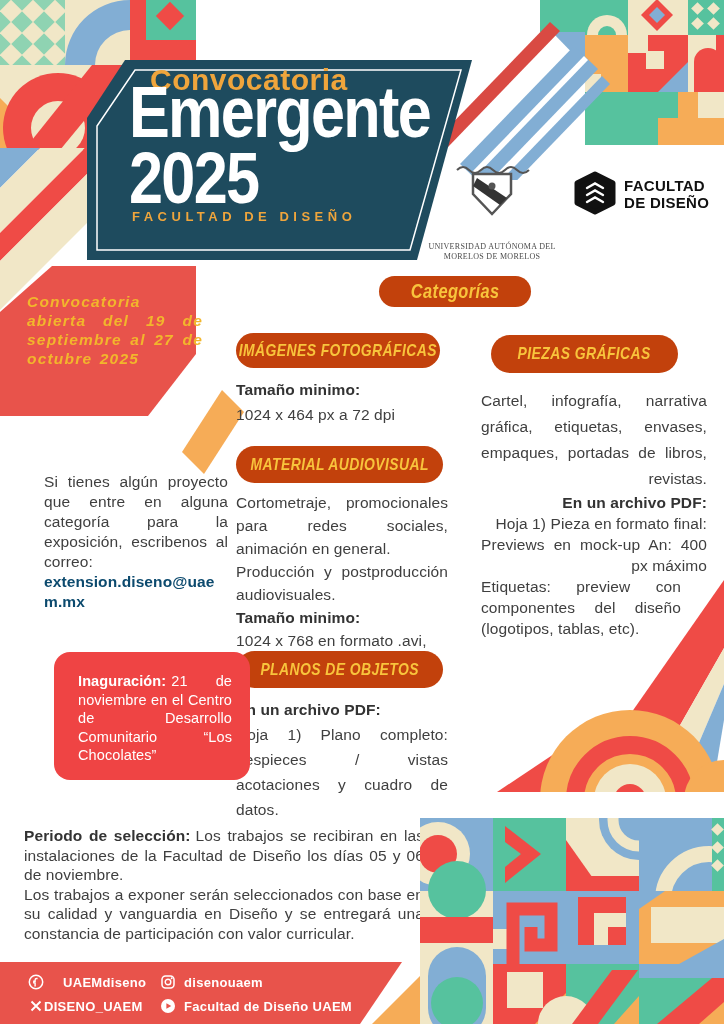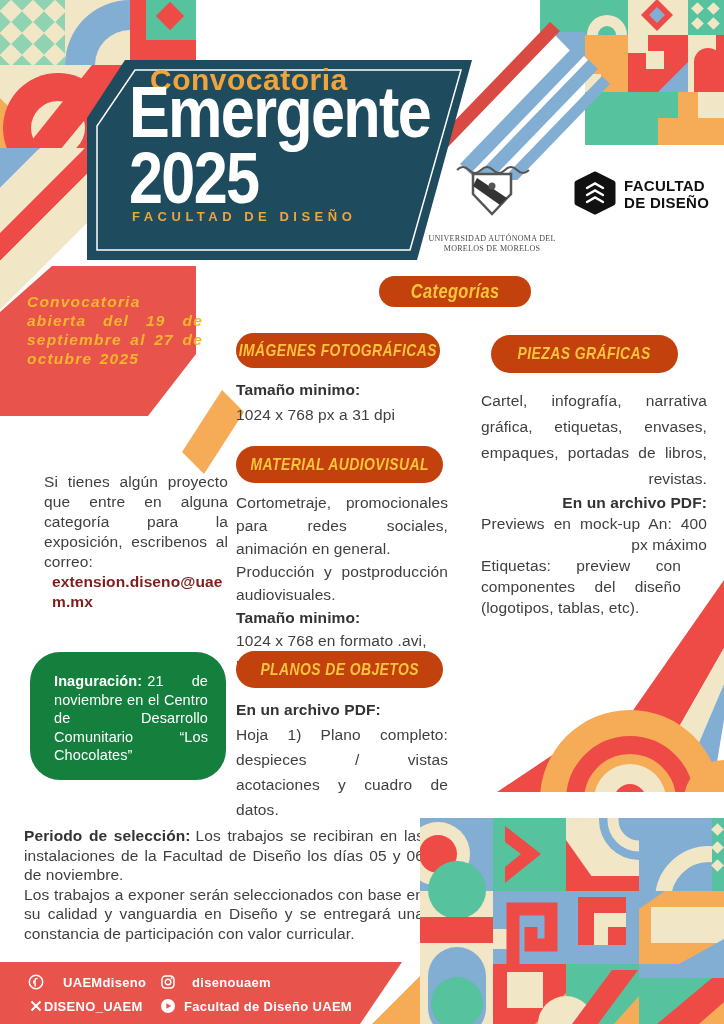--- a/index.html
+++ b/index.html
@@ -13,25 +13,25 @@
   .b{font-weight:700;color:#333;}
   .justify{text-align:justify;}
   .jr{text-align:justify;text-align-last:right;}
   .right{text-align:right;}
   .banner-kicker{font-weight:700;color:#EFA53C;font-size:30px;text-align:left;letter-spacing:.5px;}
   .banner-title{color:#fff;font-weight:700;font-size:72px;line-height:1;transform:scaleX(.85);
                 transform-origin:left top;letter-spacing:-2px;white-space:nowrap;}
   .banner-sub{color:#EFA53C;font-weight:700;font-size:13px;letter-spacing:4.5px;white-space:nowrap;}
   .blob-text{font-style:italic;font-weight:700;color:#F2B62C;font-size:15.5px;line-height:19px;
              letter-spacing:1.2px;word-spacing:2px;text-align:justify;}
-  .teal-box{background:#15803d;border-radius:30px;color:#fff;}
+  .teal-box{background:#ef4444;border-radius:16px;color:#fff;margin-left:24px;}
   .teal-box .b{color:#fff;}
   .footer-label{color:#fff;font-size:13px;font-weight:600;letter-spacing:.3px;white-space:nowrap;}
   .lbl{margin-right:5px;}
-  .email{font-weight:700;color:#7f1d1d;overflow-wrap:anywhere;margin-left:8px;}
+  .email{font-weight:700;color:#0c4a6e;overflow-wrap:anywhere;}
 </style>
 </head>
 <body>
 
 <div id="poster">
 
   <svg class="abs" style="left:0;top:0" width="196" height="150">
     <rect x="0" y="0" width="65" height="65" fill="#8FD3B2"></rect>
     <g fill="#F1E7C7">
       <rect x="3" y="3" width="16" height="16" transform="rotate(45 11 11)"></rect>
@@ -114,21 +114,21 @@
   <div class="abs banner-sub" style="left:132px;top:209px">FACULTAD DE DISEÑO</div>
 
   <svg class="abs" style="left:447px;top:162px" width="90" height="62">
     <g stroke="#555" fill="none" stroke-width="2">
       <path d="M10,8 q6,-6 12,0 q6,6 12,0 q6,-6 12,0 q6,6 12,0 q6,-6 12,0 q6,6 12,0"></path>
     </g>
     <path d="M26,12 h38 v20 l-19,20 l-19,-20 z" fill="#fff" stroke="#555" stroke-width="2.5"></path>
     <polygon points="30,16 60,36 53,43 26,24" fill="#333"></polygon>
     <circle cx="45" cy="24" r="3.5" fill="#555"></circle>
   </svg>
-  <div class="abs" style="left:417px;top:234px;width:150px;text-align:center;font-family:'Liberation Serif',serif;
+  <div class="abs" style="left:417px;top:242px;width:150px;text-align:center;font-family:'Liberation Serif',serif;
               font-size:8px;color:#4a4a4a;line-height:1.25;letter-spacing:.3px">
     <div>UNIVERSIDAD AUTÓNOMA DEL</div>
     <div>MORELOS DE MORELOS</div>
   </div>
   <svg class="abs" style="left:573px;top:171px" width="44" height="44">
     <polygon points="22,3 40,12 40,32 22,41 4,32 4,12" fill="#111" stroke="#111" stroke-width="5" stroke-linejoin="round"></polygon>
     <g stroke="#fff" stroke-width="2.4" fill="none" stroke-linecap="round">
       <path d="M14,17 L22,12.5 L30,17"></path>
       <path d="M14,24 L22,19.5 L30,24"></path>
       <path d="M14,31 L22,26.5 L30,31"></path>
@@ -149,21 +149,21 @@
 
   <div class="abs pill" style="left:379px;top:276px;width:152px;height:31px">
     <span style="font-size:20px">Categorías</span>
   </div>
 
   <div class="abs pill" style="left:236px;top:333px;width:204px;height:35px">
     <span style="font-size:17px">IMÁGENES FOTOGRÁFICAS</span>
   </div>
   <div class="abs body-text" style="left:236px;top:377px;width:212px;line-height:25px">
     <div class="b">Tamaño minimo:</div>
-    <div>1024 x 768 px a 31 dpi</div>
+    <div>1024 x 464 px a 72 dpi</div>
   </div>
 
   <div class="abs pill" style="left:236px;top:446px;width:207px;height:37px">
     <span style="font-size:17px">MATERIAL AUDIOVISUAL</span>
   </div>
   <div class="abs body-text" style="left:236px;top:491px;width:212px;line-height:23px">
     <div class="justify">Cortometraje, promocionales para redes sociales, animación en general.</div>
     <div class="justify">Producción y postproducción audiovisuales.</div>
     <div class="b">Tamaño minimo:</div>
     <div>1024 x 768 en formato .avi, mp</div>
@@ -178,20 +178,21 @@
   </div>
 
   <div class="abs pill" style="left:491px;top:335px;width:187px;height:38px">
     <span style="font-size:17px">PIEZAS GRÁFICAS</span>
   </div>
   <div class="abs body-text" style="left:481px;top:388px;width:226px;line-height:26px">
     <div class="jr">Cartel, infografía, narrativa gráfica, etiquetas, envases, empaques, portadas de libros, revistas.</div>
   </div>
   <div class="abs body-text" style="left:481px;top:492px;width:226px;line-height:21px">
     <div class="right b">En un archivo PDF:</div>
+    <div class="right">Hoja 1) Pieza en formato final:</div>
     <div class="jr">Previews en mock-up An: 400 px máximo</div>
     <div class="justify" style="width:200px">Etiquetas: preview con componentes del diseño (logotipos, tablas, etc).</div>
   </div>
 
   <div class="abs body-text justify" style="left:44px;top:472px;width:184px;line-height:20px;font-size:15.5px">
     <span>Si tienes algún proyecto que entre en alguna categoría para la exposición, escribenos al correo:</span>
     <div class="email">extension.diseno@uaem.mx</div>
   </div>
 
   <div class="abs teal-box" style="left:30px;top:652px;width:196px;height:128px">
@@ -300,21 +301,21 @@
       <path d="M9.6,4.5 H8.6 c-1,0 -1.5,.6 -1.5,1.5 v1.3 h-1.3 v1.6 h1.3 v3.6" fill="none" stroke="#fff" stroke-width="1.4"></path>
     </svg>
     <span class="footer-label">UAEMdiseno</span>
   </div>
   <div class="abs" style="left:28px;top:998px;display:flex;align-items:center;">
     <svg width="16" height="16">
       <path d="M3.5,3.5 L12.5,12.5 M12.5,3.5 L3.5,12.5" stroke="#fff" stroke-width="1.9"></path>
     </svg>
     <span class="footer-label">DISENO_UAEM</span>
   </div>
-  <div class="abs" style="left:160px;top:974px;display:flex;align-items:center;gap:16px">
+  <div class="abs" style="left:160px;top:974px;display:flex;align-items:center;gap:8px">
     <svg width="16" height="16">
       <rect x="2" y="2" width="12" height="12" rx="3.5" fill="none" stroke="#fff" stroke-width="1.5"></rect>
       <circle cx="8" cy="8" r="2.8" fill="none" stroke="#fff" stroke-width="1.4"></circle>
       <circle cx="11.7" cy="4.3" r="1" fill="#fff"></circle>
     </svg>
     <span class="footer-label">disenouaem</span>
   </div>
   <div class="abs" style="left:160px;top:998px;display:flex;align-items:center;gap:8px">
     <svg width="16" height="16">
       <circle cx="8" cy="8" r="7" fill="#fff"></circle>

